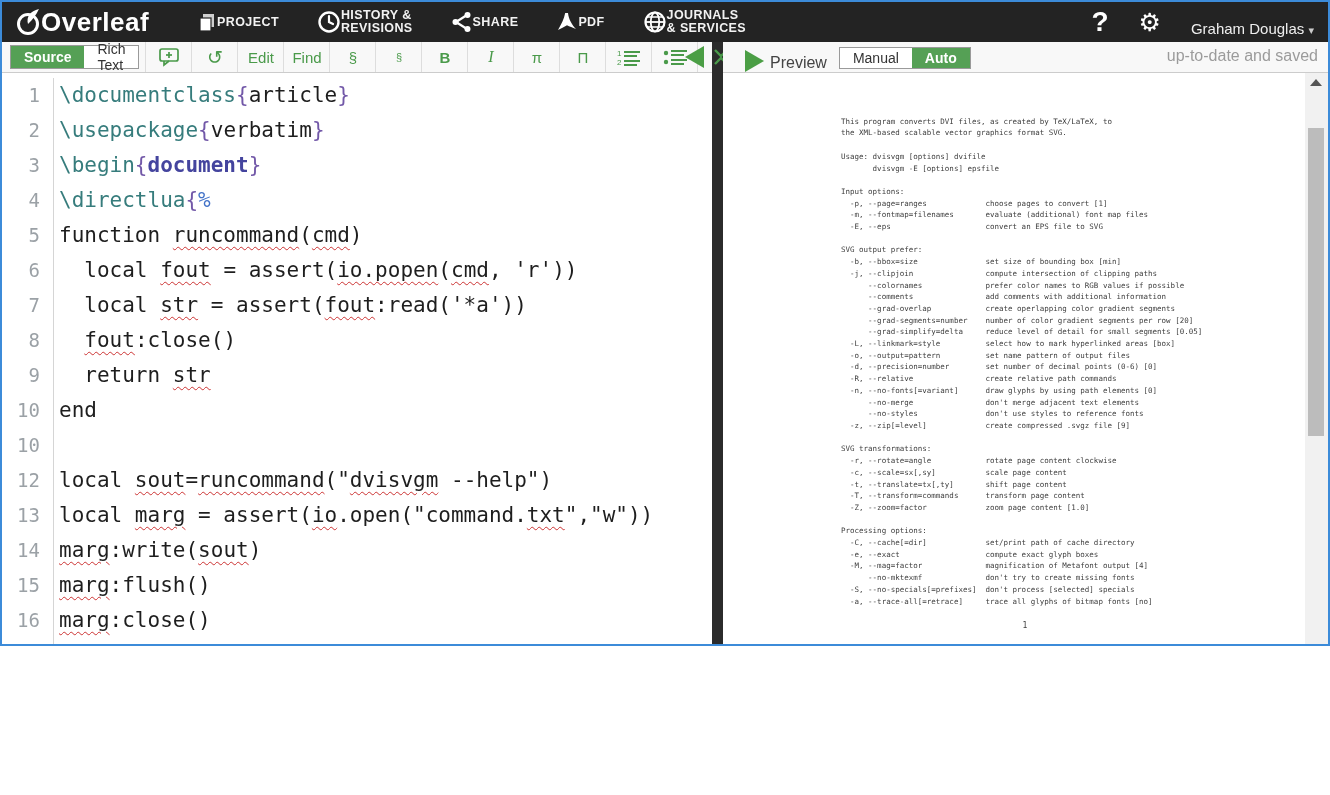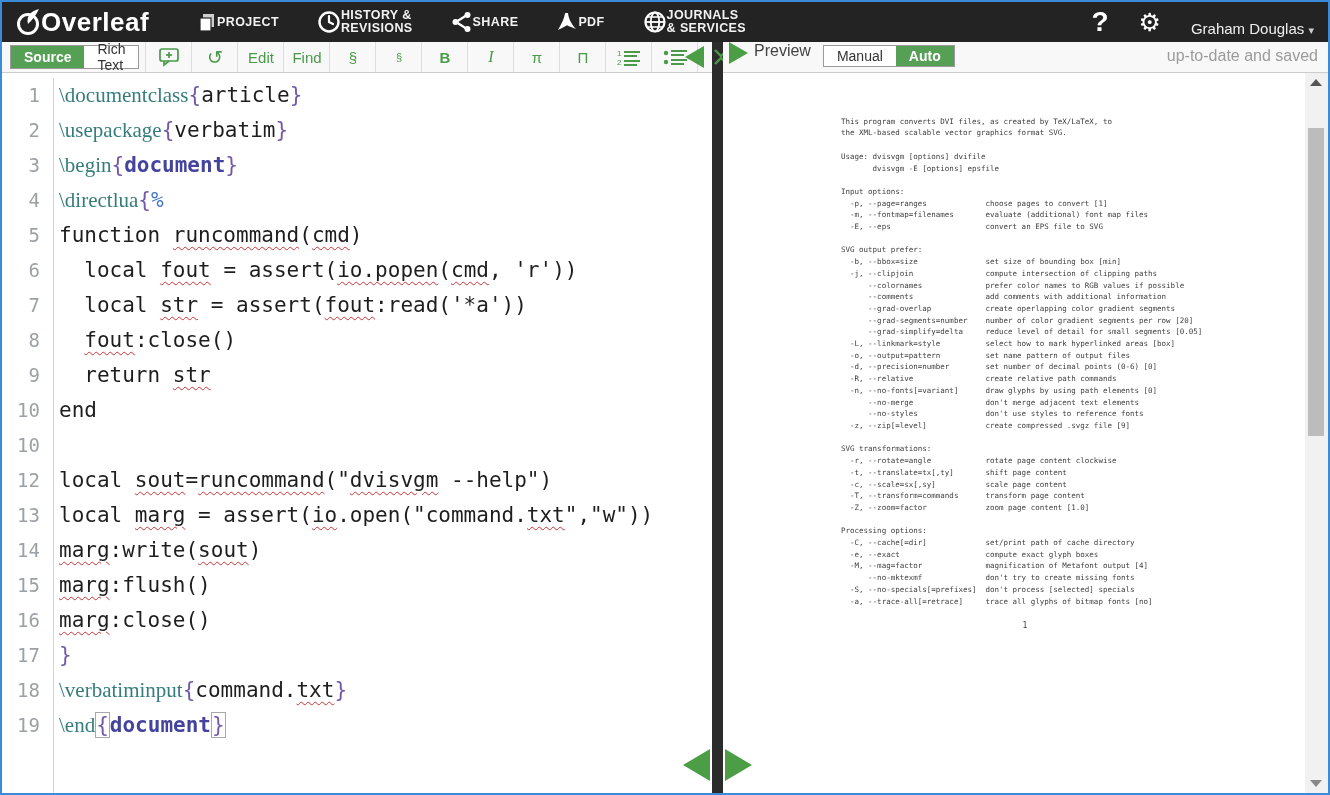--- a/index.html
+++ b/index.html
@@ -1,17 +1,17 @@
 <!DOCTYPE html>
 <html><head>
 <meta charset="utf-8">
 <style>
   * { box-sizing: border-box; margin: 0; padding: 0; }
   body { font-family: "Liberation Sans", sans-serif; }
-  .window { width: 1330px; height: 795px; border: 2px solid #3c8bd9; background: #4c1d95; overflow: hidden; position: relative; }
+  .window { width: 1330px; height: 646px; border: 2px solid #3c8bd9; background: #4c1d95; overflow: hidden; position: relative; }
 
   
   .topnav { height: 40px; background: #232323; display: flex; align-items: center; color: #fff; padding: 0 14px; }
   .brand { font-size: 26px; font-weight: bold; color: #fff; letter-spacing: 0.5px; margin-right: 48px; display:flex; align-items:center; }
   .brand .leafO { display:inline-block; margin-right:1px; }
   .nav-item { display: flex; align-items: center; margin-right: 38px; cursor: pointer; }
   .nav-label { font-size: 12.5px; font-weight: bold; letter-spacing: .4px; line-height: 13px; color:#f2f2f2; }
   .nav-right { margin-left: auto; display: flex; align-items: center; gap: 30px; }
   .help-q { font-size: 28px; font-weight: bold; color:#fff; cursor:pointer; }
   .gear { font-size: 25px; color:#fff; cursor:pointer; font-family:"DejaVu Sans", sans-serif; }
@@ -37,31 +37,31 @@
   .tb-i { font-style: italic; font-family: "Liberation Serif", serif; font-size: 16px; }
   .sect-sm { font-size: 11px; }
   .hist-glyph { font-family:"DejaVu Sans", sans-serif; font-size: 19px; }
 
   .tri { width:0; height:0; display:inline-block; }
   .tri-left-sm { border-top: 11px solid transparent; border-bottom: 11px solid transparent; border-right: 19px solid #4b9e45; position:absolute; right: 8px; top: 4px; cursor:pointer; }
   .tri-right-sm { border-top: 11px solid transparent; border-bottom: 11px solid transparent; border-left: 19px solid #4b9e45; display:inline-block; cursor:pointer; }
   .tri-left-lg { border-top: 16px solid transparent; border-bottom: 16px solid transparent; border-right: 27px solid #4b9e45; position:absolute; right: 2px; bottom: 12px; cursor:pointer; }
   .tri-right-lg { border-top: 16px solid transparent; border-bottom: 16px solid transparent; border-left: 27px solid #4b9e45; position:absolute; left: 2px; bottom: 12px; cursor:pointer; }
 
-  .preview-bar { padding-left: 6px; align-items: flex-start; display:flex; }
+  .preview-bar { padding-left: 22px; align-items: flex-end; display:flex; }
   .preview-label { font-size: 16px; color: #444; margin: 0 10px 0 6px; }
   .status { position:absolute; right: 10px; top: 5px; font-size: 16px; color: #9b9b9b; }
 
   
   .editor { flex: 1; display: flex; overflow: hidden; background: #fff; padding-top: 5px; }
   .gutter { width: 52px; flex: none; border-right: 1px solid #d5d5d5; text-align: right; }
   .gutter .ln { height: 35px; line-height: 35px; padding-right: 13px; color: #9ba1a6; font-size: 19px; font-family: "DejaVu Sans Mono", monospace; }
   .code { flex: 1; padding-left: 5px; }
   .code .cl { height: 35px; line-height: 35px; white-space: pre; font-family: "DejaVu Sans Mono", monospace; font-size: 21px; color: #1e1e1e; }
-  .cmd { color: #367c7c; font-family: Liberation Serif, serif; }
+  .cmd { color: #367c7c; }
   .brc { color: #7258a8; }
   .brcbox { color: #7258a8; border: 1px solid #a9a9a9; }
   .env { color: #44449e; font-weight: bold; }
   .cmt { color: #4272c8; font-style: italic; }
   .pln { color: #1e1e1e; }
   .sq { text-decoration: underline; text-decoration-style: wavy; text-decoration-color: #cc3333; text-decoration-thickness: 1px; text-underline-offset: 4px; }
 
   
   .pdf-view { flex:1; background: #fff; position: relative; overflow: hidden; }
   .pdf-text { margin: 31px 0 0 118px; }
@@ -335,22 +335,22 @@
             <div class="pl">  -o, --output=pattern          set name pattern of output files</div>
             <div class="pl">  -d, --precision=number        set number of decimal points (0-6) [0]</div>
             <div class="pl">  -R, --relative                create relative path commands</div>
             <div class="pl">  -n, --no-fonts[=variant]      draw glyphs by using path elements [0]</div>
             <div class="pl">      --no-merge                don't merge adjacent text elements</div>
             <div class="pl">      --no-styles               don't use styles to reference fonts</div>
             <div class="pl">  -z, --zip[=level]             create compressed .svgz file [9]</div>
             <div class="pl">&nbsp;</div>
             <div class="pl">SVG transformations:</div>
             <div class="pl">  -r, --rotate=angle            rotate page content clockwise</div>
+            <div class="pl">  -c, --scale=sx[,sy]           scale page content</div>
             <div class="pl">  -t, --translate=tx[,ty]       shift page content</div>
-            <div class="pl">  -c, --scale=sx[,sy]           scale page content</div>
             <div class="pl">  -T, --transform=commands      transform page content</div>
             <div class="pl">  -Z, --zoom=factor             zoom page content [1.0]</div>
             <div class="pl">&nbsp;</div>
             <div class="pl">Processing options:</div>
             <div class="pl">  -C, --cache[=dir]             set/print path of cache directory</div>
             <div class="pl">  -e, --exact                   compute exact glyph boxes</div>
             <div class="pl">  -M, --mag=factor              magnification of Metafont output [4]</div>
             <div class="pl">      --no-mktexmf              don't try to create missing fonts</div>
             <div class="pl">  -S, --no-specials[=prefixes]  don't process [selected] specials</div>
             <div class="pl">  -a, --trace-all[=retrace]     trace all glyphs of bitmap fonts [no]</div>

